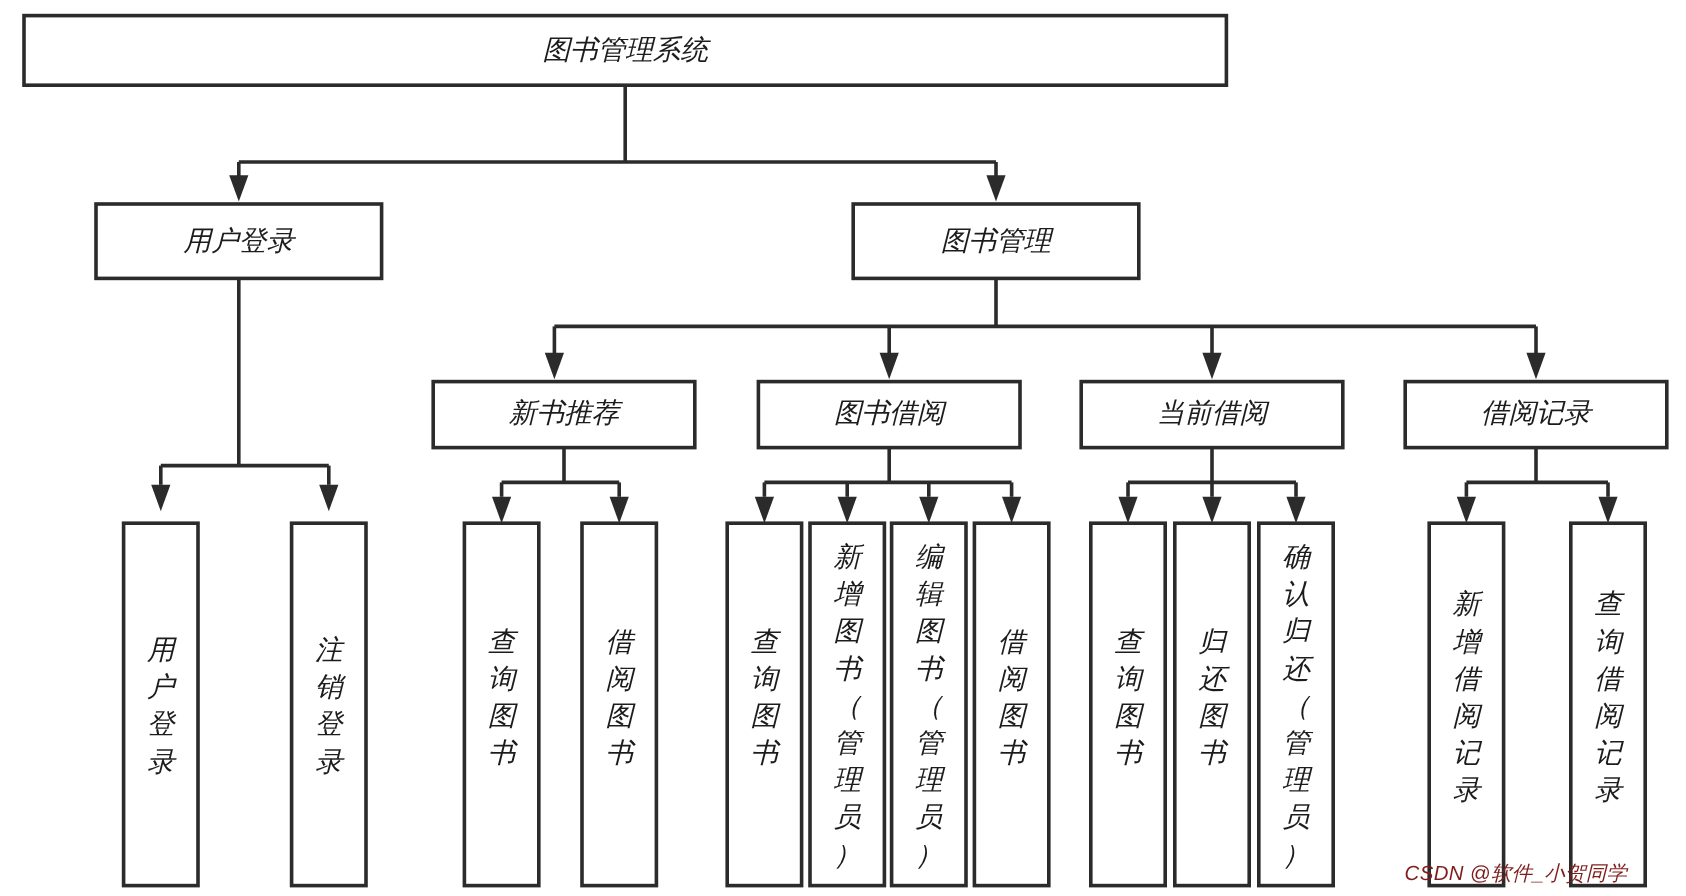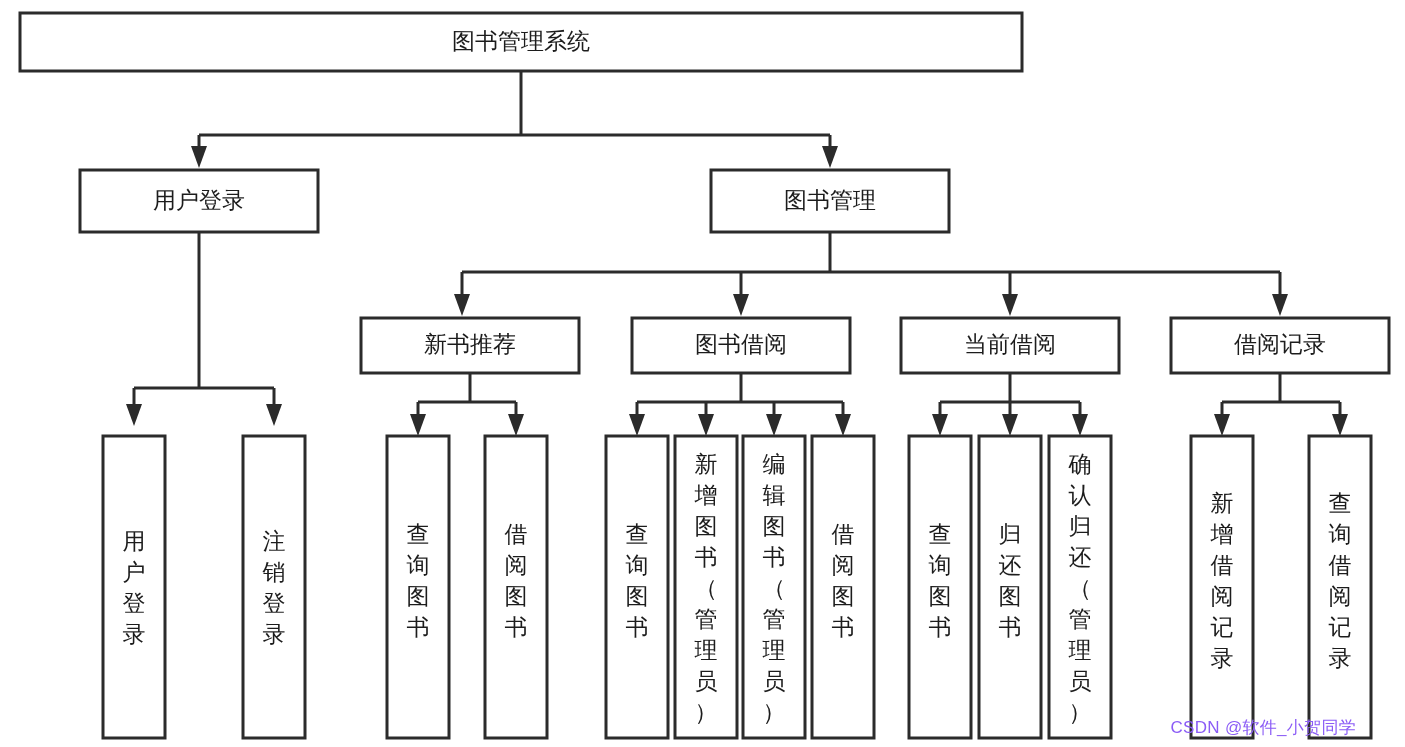--- a/index.html
+++ b/index.html
@@ -11,20 +11,21 @@
     width: 1405px;
     height: 747px;
     font-family: "Liberation Sans", "DejaVu Sans", sans-serif;
     overflow: hidden;
   }
   #diagram-root {
     position: relative;
     width: 1368px;
     height: 747px;
     background: #ffffff;
+    font-style: italic;
   }
   svg#tree-svg {
     position: absolute;
     top: 0;
     left: 0;
     width: 1405px;
     height: 747px;
     display: block;
   }
   .node-box {
@@ -54,21 +55,21 @@
     font-size: 23px;
     fill: #1c1c1c;
     text-anchor: middle;
   }
   .watermark-text {
     position: absolute;
     right: 12px;
     bottom: 8px;
     font-family: "Liberation Sans", "DejaVu Sans", sans-serif;
     font-size: 17px;
-    color: #8b5cf6;
+    color: #7f1d1d;
     white-space: nowrap;
     letter-spacing: 0.3px;
   }
 </style>
 </head>
 <body>
 
 <div id="diagram-root">
 
   <svg id="tree-svg" viewBox="0 0 1405 747">

